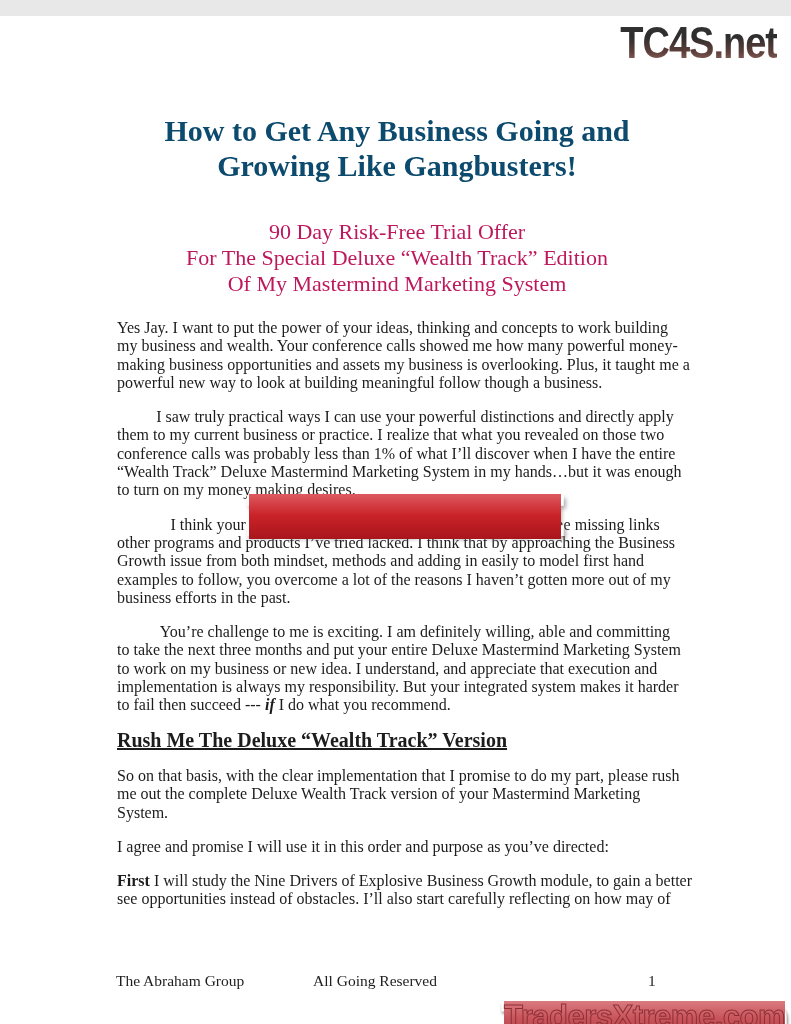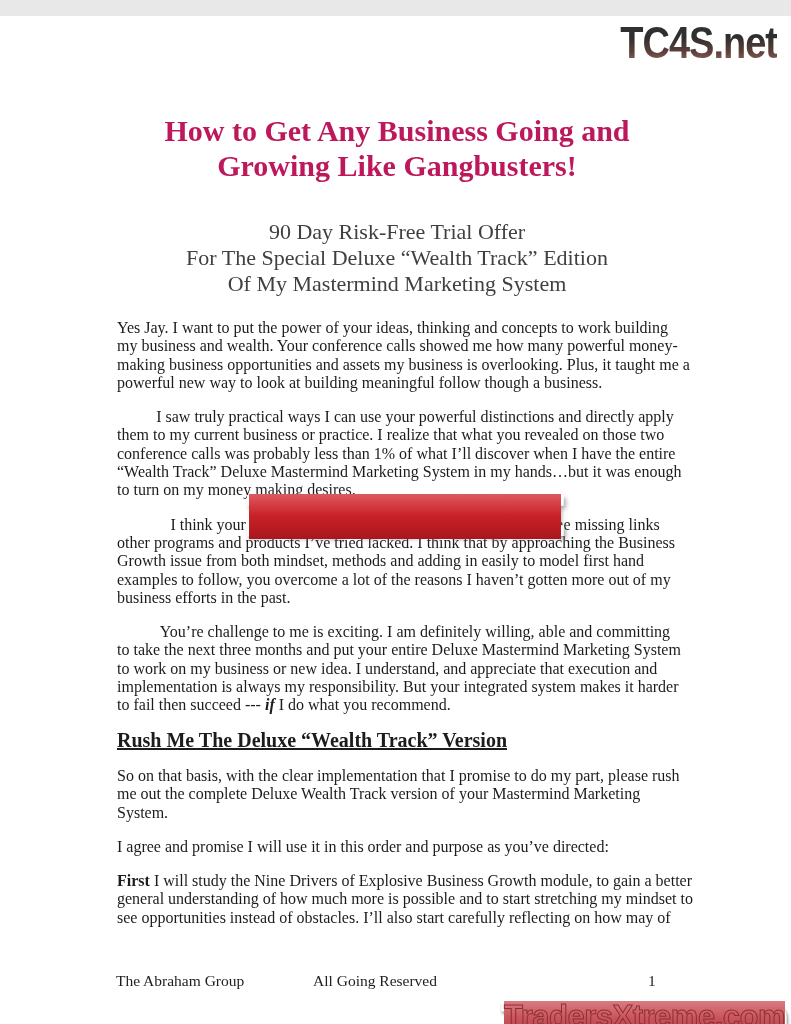--- a/index.html
+++ b/index.html
@@ -15,23 +15,23 @@
     font-weight:900;font-size:38px;letter-spacing:-1px;line-height:1;
     transform:scaleY(1.18);transform-origin:top right;
     background:linear-gradient(180deg,var(--logo-top,#343434) 0%,#2e2e2e 38%,var(--logo-mid,#5f403b) 72%,var(--logo-bottom,#9b7169) 100%);
     -webkit-background-clip:text;background-clip:text;color:transparent;
     filter:blur(.3px);
   }
   
   .content{position:absolute;left:117px;top:0;width:560px;}
   .title{
     margin-top:97px;text-align:center;font-weight:bold;
-    font-size:30px;line-height:35px;color:#be185d;
+    font-size:30px;line-height:35px;color:#0c4a6e;
   }
-  .subtitle{margin-top:36px;text-align:center;font-size:22px;line-height:26px;color:#404040;}
+  .subtitle{margin-top:36px;text-align:center;font-size:22px;line-height:26px;color:#be185d;}
   .body{margin-top:22px;font-size:16px;line-height:18.3px;}
   .para{margin:0 0 16px 0;}
   .para .line{white-space:nowrap;}
   .para.indent .line:first-child{padding-left:36px;text-align:center;}
   .sec-heading{
     margin:0 0 18px 0;font-weight:bold;text-decoration:underline;
     font-size:20px;line-height:18.3px;white-space:nowrap;
   }
   
   .sticker{position:relative;line-height:1;display:inline-block;}
@@ -122,21 +122,20 @@
         <div class="para">
           <div class="line">So on that basis, with the clear implementation that I promise to do my part, please rush</div>
           <div class="line">me out the complete Deluxe Wealth Track version of your Mastermind Marketing</div>
           <div class="line">System.</div>
         </div>
         <div class="para">
           <div class="line">I agree and promise I will use it in this order and purpose as you’ve directed:</div>
         </div>
         <div class="para">
           <div class="line"><b>First</b> I will study the Nine Drivers of Explosive Business Growth module, to gain a better</div>
-          <div class="line">general understanding of how much more is possible and to start stretching my mindset to</div>
           <div class="line">see opportunities instead of obstacles. I’ll also start carefully reflecting on how may of</div>
         </div>
       </div>
   </div>
 
   <div class="dlsub sticker" data-text="DLSUB.COM"></div>
 
   <div class="footer">
     <span class="f-left">The Abraham Group</span>
     <span class="f-center">All Going Reserved</span>

